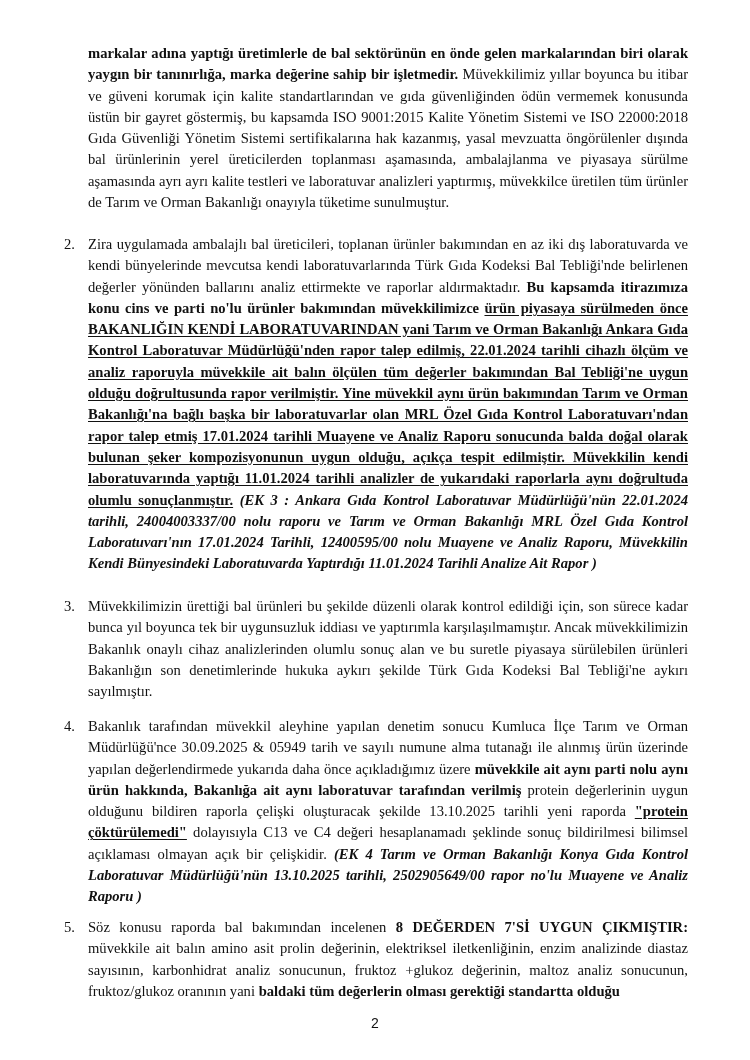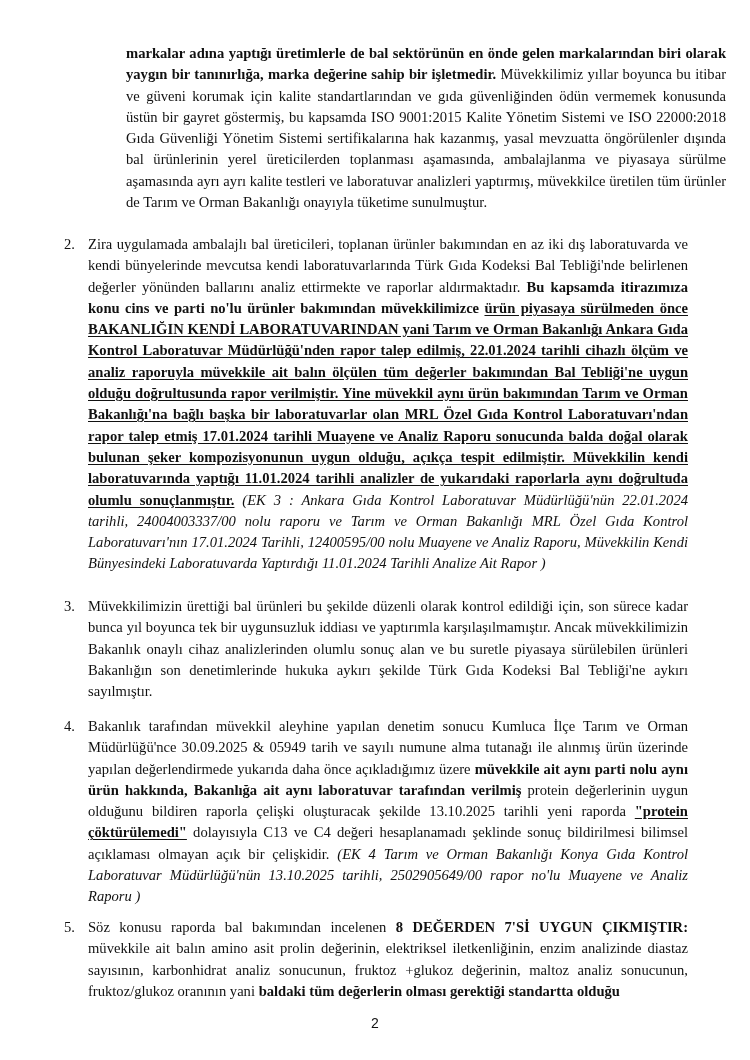--- a/index.html
+++ b/index.html
@@ -7,30 +7,30 @@
   .page {
     position: absolute; left: 0; top: 0; width: 750px; height: 1060px; background: #fff;
     font-family: "Liberation Serif", serif; color: #111; font-size: 14.6px; line-height: 21.3px;
   }
   .block { position: absolute; left: 88px; width: 600px; text-align: justify; }
   .item { position: absolute; left: 64px; width: 624px; }
   .item .num { position: absolute; left: 0; top: 0; width: 22px; }
   .item .body { margin-left: 24px; text-align: justify; }
   .b { font-weight: bold; }
   .u { text-decoration: underline; text-underline-offset: 2px; }
-  .i { font-style: italic; font-weight: normal; }
+  .i { font-style: italic; font-weight: bold; }
   .pageno { position: absolute; left: 0; width: 750px; top: 1013px; text-align: center;
     font-family: "Liberation Sans", sans-serif; font-size: 14px; }
 </style>
 </head>
 <body>
 
 <div class="page">
 
-  <div class="block" style="top:43px;margin-left:38px;">
+  <div class="block" style="top:43px;">
     <span class="b">markalar adına yaptığı üretimlerle de bal sektörünün en önde gelen markalarından biri olarak yaygın bir tanınırlığa, marka değerine sahip bir işletmedir.</span><span> Müvekkilimiz yıllar boyunca bu itibar ve güveni korumak için kalite standartlarından ve gıda güvenliğinden ödün vermemek konusunda üstün bir gayret göstermiş, bu kapsamda ISO 9001:2015 Kalite Yönetim Sistemi ve ISO 22000:2018 Gıda Güvenliği Yönetim Sistemi sertifikalarına hak kazanmış, yasal mevzuatta öngörülenler dışında bal ürünlerinin yerel üreticilerden toplanması aşamasında, ambalajlanma ve piyasaya sürülme aşamasında ayrı ayrı kalite testleri ve laboratuvar analizleri yaptırmış, müvekkilce üretilen tüm ürünler de Tarım ve Orman Bakanlığı onayıyla tüketime sunulmuştur.</span>
   </div>
 
   <div class="item" style="top:234px;">
     <span class="num">2.</span>
     <div class="body">
       <span>Zira uygulamada ambalajlı bal üreticileri, toplanan ürünler bakımından en az iki dış laboratuvarda ve kendi bünyelerinde mevcutsa kendi laboratuvarlarında Türk Gıda Kodeksi Bal Tebliği'nde belirlenen değerler yönünden ballarını analiz ettirmekte ve raporlar aldırmaktadır. </span><span class="b">Bu kapsamda itirazımıza konu cins ve parti no'lu ürünler bakımından müvekkilimizce </span><span class="b u">ürün piyasaya sürülmeden önce BAKANLIĞIN KENDİ LABORATUVARINDAN yani Tarım ve Orman Bakanlığı Ankara Gıda Kontrol Laboratuvar Müdürlüğü'nden rapor talep edilmiş, 22.01.2024 tarihli cihazlı ölçüm ve analiz raporuyla müvekkile ait balın ölçülen tüm değerler bakımından Bal Tebliği'ne uygun olduğu doğrultusunda rapor verilmiştir. Yine müvekkil aynı ürün bakımından Tarım ve Orman Bakanlığı'na bağlı başka bir laboratuvarlar olan MRL Özel Gıda Kontrol Laboratuvarı'ndan rapor talep etmiş 17.01.2024 tarihli Muayene ve Analiz Raporu sonucunda balda doğal olarak bulunan şeker kompozisyonunun uygun olduğu, açıkça tespit edilmiştir. Müvekkilin kendi laboratuvarında yaptığı 11.01.2024 tarihli analizler de yukarıdaki raporlarla aynı doğrultuda olumlu sonuçlanmıştır.</span><span class="i"> (EK 3 : Ankara Gıda Kontrol Laboratuvar Müdürlüğü'nün 22.01.2024 tarihli, 24004003337/00 nolu raporu ve Tarım ve Orman Bakanlığı MRL Özel Gıda Kontrol Laboratuvarı'nın 17.01.2024 Tarihli, 12400595/00 nolu Muayene ve Analiz Raporu, Müvekkilin Kendi Bünyesindeki Laboratuvarda Yaptırdığı 11.01.2024 Tarihli Analize Ait Rapor )</span>
     </div>
   </div>
 

